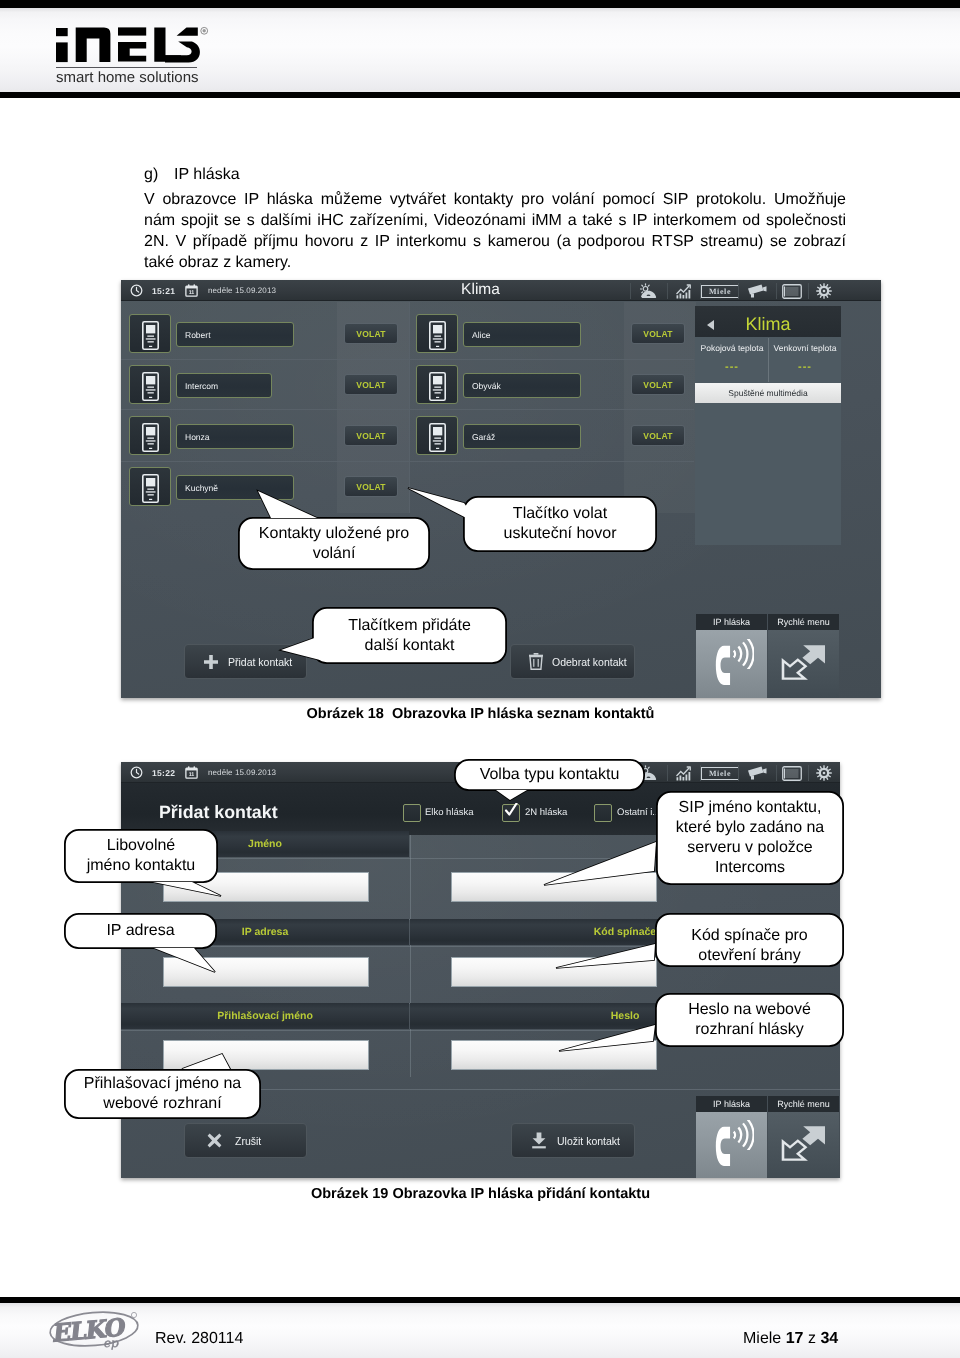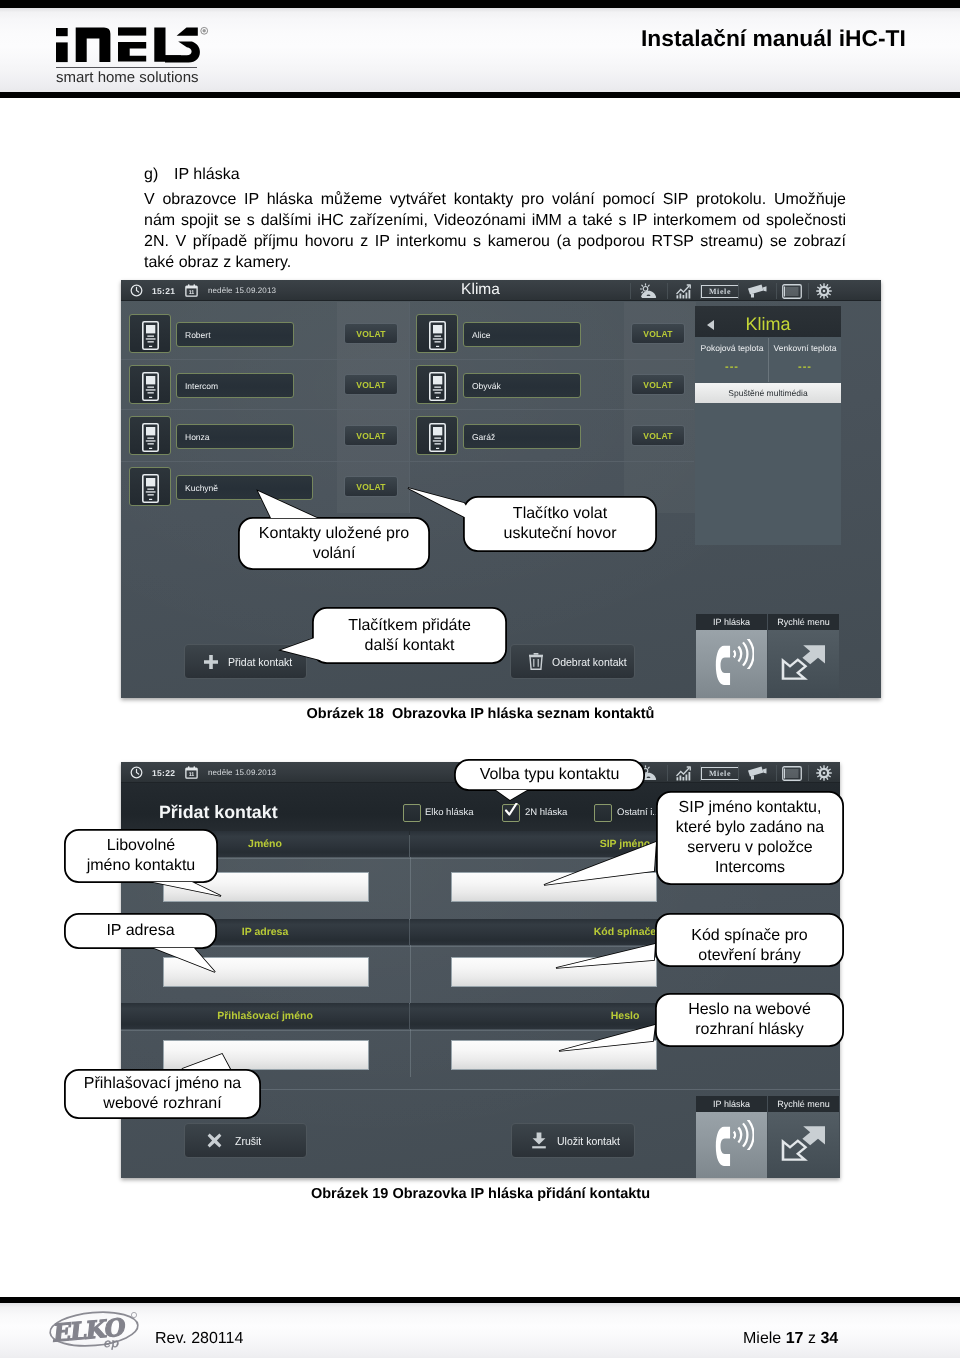--- a/index.html
+++ b/index.html
@@ -111,21 +111,20 @@
 </style>
 </head>
 <body>
 
 <div class="page">
 
   <div class="hdr">
     <div class="hdr-top-black"></div>
     <div class="hdr-silver"></div>
     <div class="hdr-bottom-black"></div>
-    <div class="hdr-title">Instalační manuál iHC-TI</div>
     <div class="logo">
         <svg width="160" height="46" viewBox="0 0 160 46">
       <g fill="#000">
         <path d="M 6.0 4.0 H 17.7 V 12.2 H 6.0 Z"></path>
         <path d="M 6.0 18.4 H 17.7 V 38.1 H 6.0 Z"></path>
         <path d="M 25.7 38.1 V 3.4 H 54.0 Q 60.4 3.4 60.4 9.8 V 38.1 H 49.4 V 14.4 H 36.7 V 38.1 Z"></path>
         <path d="M 68.0 3.4 H 96.2 V 11.6 H 68.0 Z"></path>
         <path d="M 68.0 17.9 H 96.2 V 24.4 H 79.7 V 31.7 H 96.2 V 37.4 H 68.0 Z"></path>
         <path d="M 104.3 3.6 H 115.5 V 31.2 H 130.9 V 37.8 H 104.3 Z"></path>
         <path d="M 126.6 11.7 L 136.5 3.6 L 147.8 3.6 L 147.8 11.7 Z"></path>
@@ -272,21 +271,21 @@
             <svg width="17" height="29" viewBox="0 0 34 58">
               <rect x="1.6" y="1.6" width="30.8" height="54.8" rx="3" fill="none" stroke="#e7ecef" stroke-width="3.2"></rect>
               <rect x="8" y="8" width="18.6" height="16.8" fill="#e7ecef"></rect>
               <rect x="10.6" y="29" width="13.4" height="2.6" fill="#e7ecef"></rect>
               <rect x="7.6" y="34.6" width="19.4" height="2.6" fill="#e7ecef"></rect>
               <rect x="11" y="40.4" width="12.6" height="2.6" fill="#e7ecef"></rect>
               <rect x="14" y="49.6" width="6.4" height="2.4" fill="#e7ecef"></rect>
             </svg>
           </span>
         </button>
-      <div class="namefld" style="left:55px;top:93px;width:118px;">Intercom</div>
+      <div class="namefld" style="left:55px;top:93px;width:96px;">Intercom</div>
       <button class="volat" style="left:223px;top:94px;">VOLAT</button>
     </div>
     <div class="contact-row">
       <button class="icobtn" style="left:8px;top:136px;">
           <span style="display:flex;margin-top:3px;">
             <svg width="17" height="29" viewBox="0 0 34 58">
               <rect x="1.6" y="1.6" width="30.8" height="54.8" rx="3" fill="none" stroke="#e7ecef" stroke-width="3.2"></rect>
               <rect x="8" y="8" width="18.6" height="16.8" fill="#e7ecef"></rect>
               <rect x="10.6" y="29" width="13.4" height="2.6" fill="#e7ecef"></rect>
               <rect x="7.6" y="34.6" width="19.4" height="2.6" fill="#e7ecef"></rect>
@@ -304,21 +303,21 @@
             <svg width="17" height="29" viewBox="0 0 34 58">
               <rect x="1.6" y="1.6" width="30.8" height="54.8" rx="3" fill="none" stroke="#e7ecef" stroke-width="3.2"></rect>
               <rect x="8" y="8" width="18.6" height="16.8" fill="#e7ecef"></rect>
               <rect x="10.6" y="29" width="13.4" height="2.6" fill="#e7ecef"></rect>
               <rect x="7.6" y="34.6" width="19.4" height="2.6" fill="#e7ecef"></rect>
               <rect x="11" y="40.4" width="12.6" height="2.6" fill="#e7ecef"></rect>
               <rect x="14" y="49.6" width="6.4" height="2.4" fill="#e7ecef"></rect>
             </svg>
           </span>
         </button>
-      <div class="namefld" style="left:55px;top:195px;width:137px;">Kuchyně</div>
+      <div class="namefld" style="left:55px;top:195px;width:118px;">Kuchyně</div>
       <button class="volat" style="left:223px;top:196px;">VOLAT</button>
     </div>
     <div class="contact-row">
       <button class="icobtn" style="left:295px;top:34px;">
           <span style="display:flex;margin-top:3px;">
             <svg width="17" height="29" viewBox="0 0 34 58">
               <rect x="1.6" y="1.6" width="30.8" height="54.8" rx="3" fill="none" stroke="#e7ecef" stroke-width="3.2"></rect>
               <rect x="8" y="8" width="18.6" height="16.8" fill="#e7ecef"></rect>
               <rect x="10.6" y="29" width="13.4" height="2.6" fill="#e7ecef"></rect>
               <rect x="7.6" y="34.6" width="19.4" height="2.6" fill="#e7ecef"></rect>
@@ -570,21 +569,20 @@
       <div class="s2chklbl" style="left:496px;top:45px;">Ostatní i...</div>
 
     <i class="hsep2" style="left:0;top:95.5px;width:719px;"></i>
     <i class="hsep2" style="left:0;top:157px;width:719px;"></i>
     <i class="hsep2" style="left:0;top:183.5px;width:719px;"></i>
     <i class="hsep2" style="left:0;top:241px;width:719px;"></i>
     <i class="hsep2" style="left:0;top:267.5px;width:719px;"></i>
     <i class="hsep2" style="left:0;top:327px;width:719px;"></i>
     <i class="vsep2" style="left:289px;top:73px;height:242px;"></i>
     <div class="lblbar" style="left:0;top:69px;width:288px;">Jméno</div>
-    <div class="lblbar" style="left:289px;top:69px;width:430px;">SIP jméno</div>
     <input class="inpfld" style="left: 42px; top: 110px; width: 206px;" readonly="">
     <input class="inpfld" style="left: 330px; top: 110px; width: 206px;" readonly="">
     <div class="lblbar" style="left:0;top:157px;width:288px;">IP adresa</div>
     <div class="lblbar" style="left:289px;top:157px;width:430px;">Kód spínače</div>
     <input class="inpfld" style="left: 42px; top: 195px; width: 206px;" readonly="">
     <input class="inpfld" style="left: 330px; top: 195px; width: 206px;" readonly="">
     <div class="lblbar" style="left:0;top:241px;width:288px;">Přihlašovací jméno</div>
     <div class="lblbar" style="left:289px;top:241px;width:430px;">Heslo</div>
     <input class="inpfld" style="left: 42px; top: 278px; width: 206px;" readonly="">
     <input class="inpfld" style="left: 330px; top: 278px; width: 206px;" readonly="">

